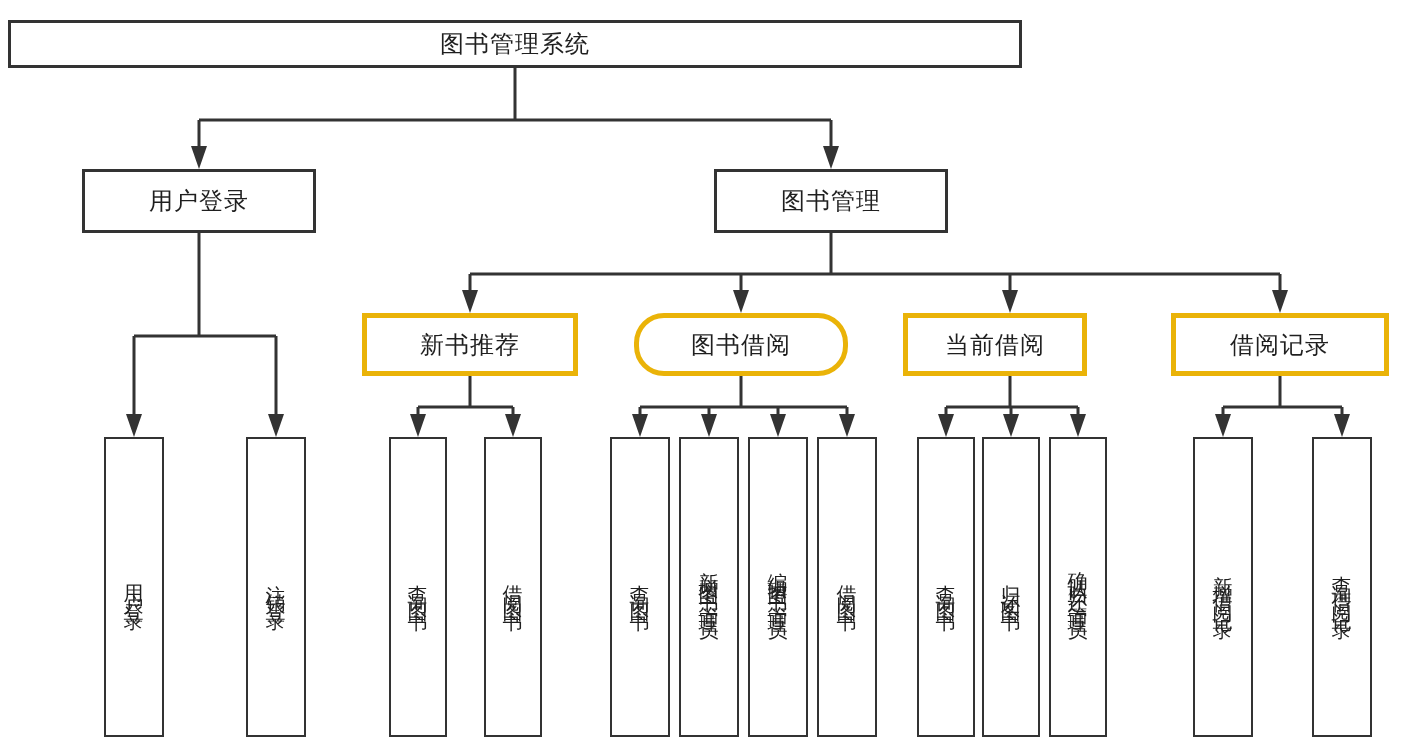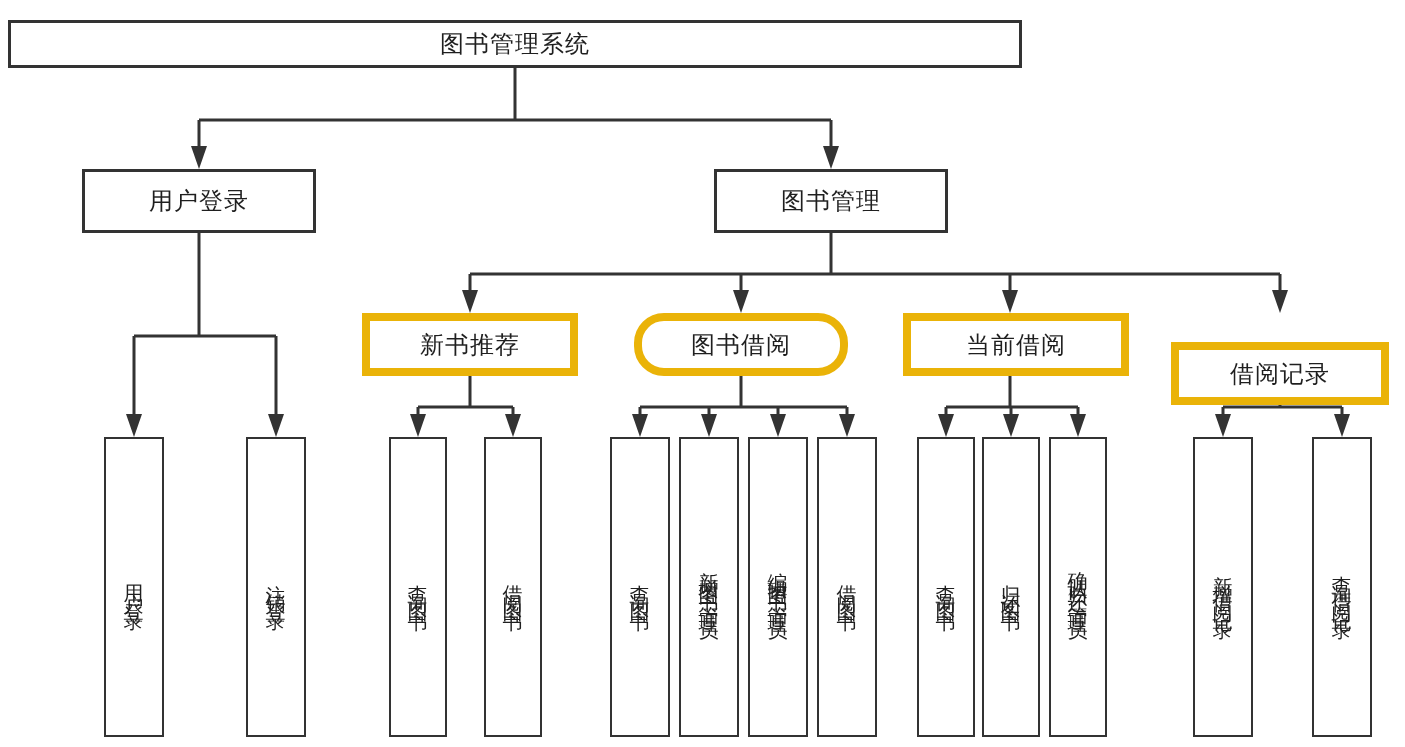--- a/index.html
+++ b/index.html
@@ -31,21 +31,21 @@
     align-items: center;
     justify-content: center;
     color: #1f1f1f;
   }
   .node-h {
     border: 3px solid #333333;
     font-size: 24px;
     letter-spacing: 1px;
   }
   .node-l3 {
-    border: 8px solid #eab308;
+    border: 5px solid #eab308;
   }
   .leaf {
     position: absolute;
     box-sizing: border-box;
     border: 2px solid #333333;
     background: #ffffff;
     top: 437px;
     height: 300px;
     display: flex;
     align-items: center;
@@ -127,24 +127,24 @@
   <div class="node node-h" style="left:714px; top:169px; width:234px; height:64px;justify-content:center;">
     <span>图书管理</span>
   </div>
 
   <div class="node node-h node-l3" style="left:362px; top:313px; width:216px; height:63px;">
     <span>新书推荐</span>
   </div>
   <div class="node node-h node-l3" style="left:634px; top:313px; width:214px; height:63px;border-radius:30px;">
     <span>图书借阅</span>
   </div>
-  <div class="node node-h node-l3" style="left:903px; top:313px; width:226px; height:63px;text-align:right;">
+  <div class="node node-h node-l3" style="left:903px; top:313px; width:184px; height:63px;text-align:right;">
     <span>当前借阅</span>
   </div>
-  <div class="node node-h node-l3" style="left:1171px; top:313px; width:218px; height:63px;margin-top:29px;">
+  <div class="node node-h node-l3" style="left:1171px; top:313px; width:218px; height:63px;">
     <span>借阅记录</span>
   </div>
 
   <div class="leaf" style="left:104px; width:60px;">
     <span>用户登录</span>
   </div>
   <div class="leaf" style="left:246px; width:60px;">
     <span>注销登录</span>
   </div>
   <div class="leaf" style="left:389px; width:58px;">

